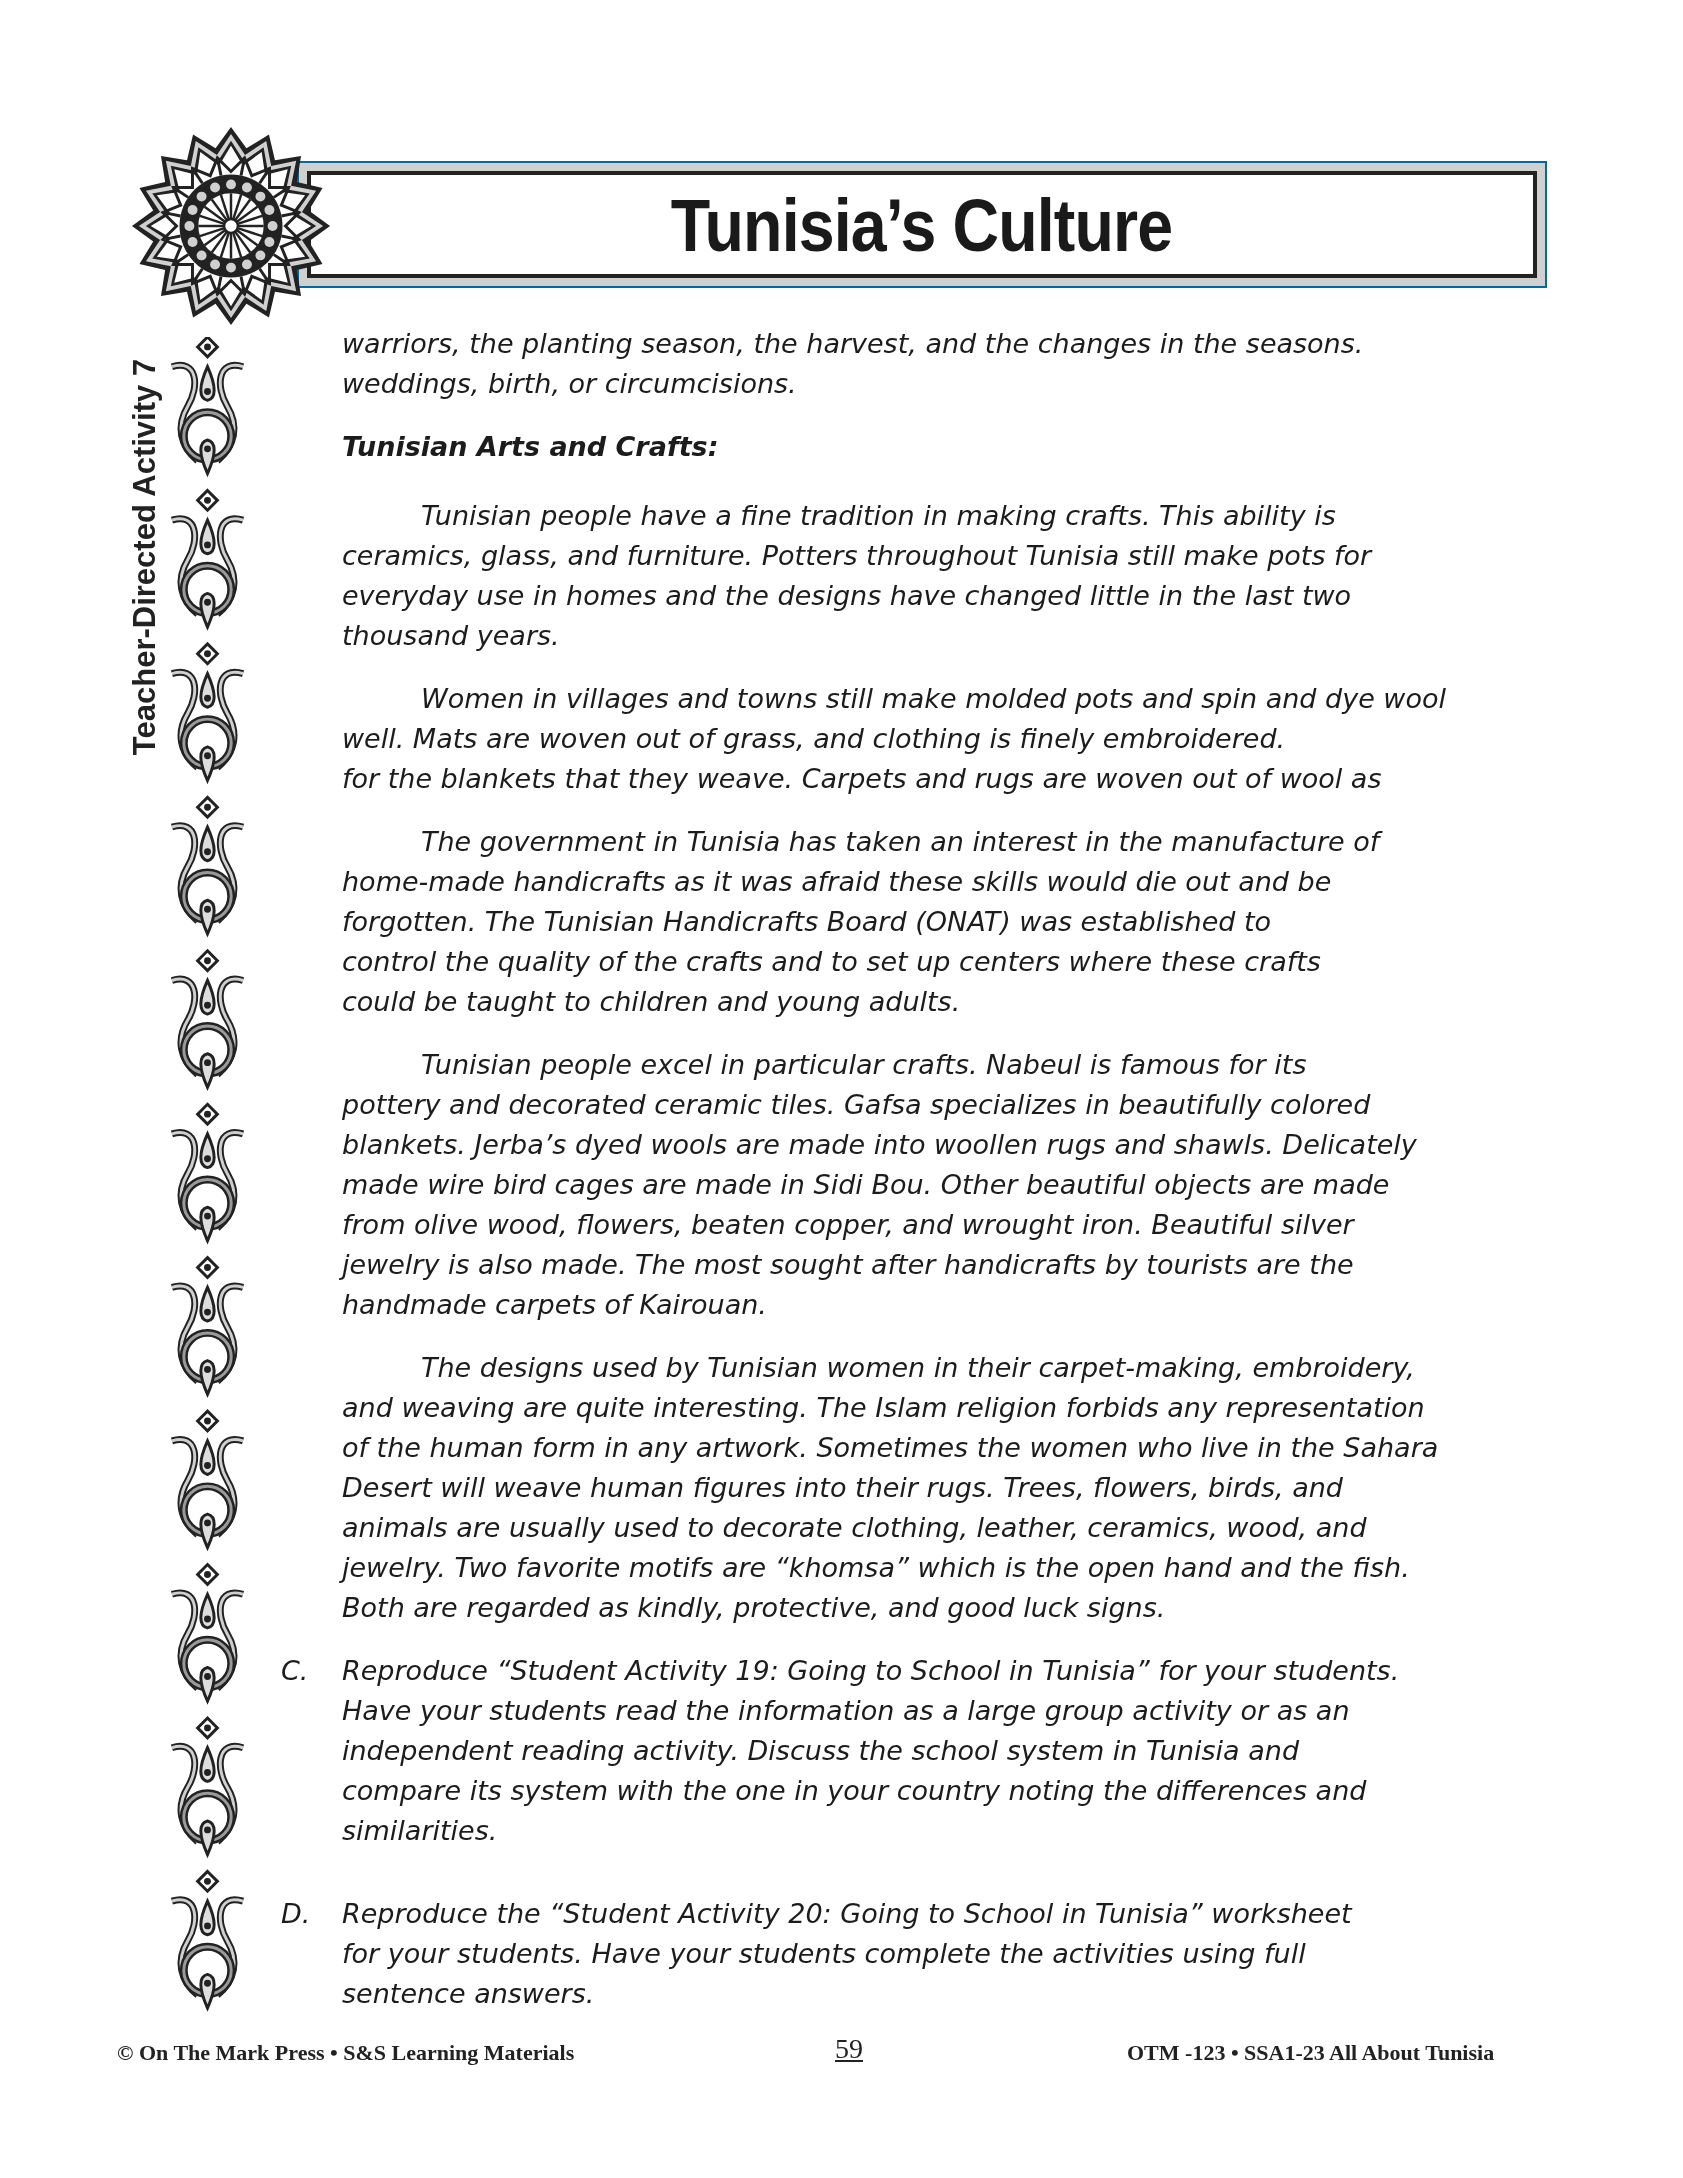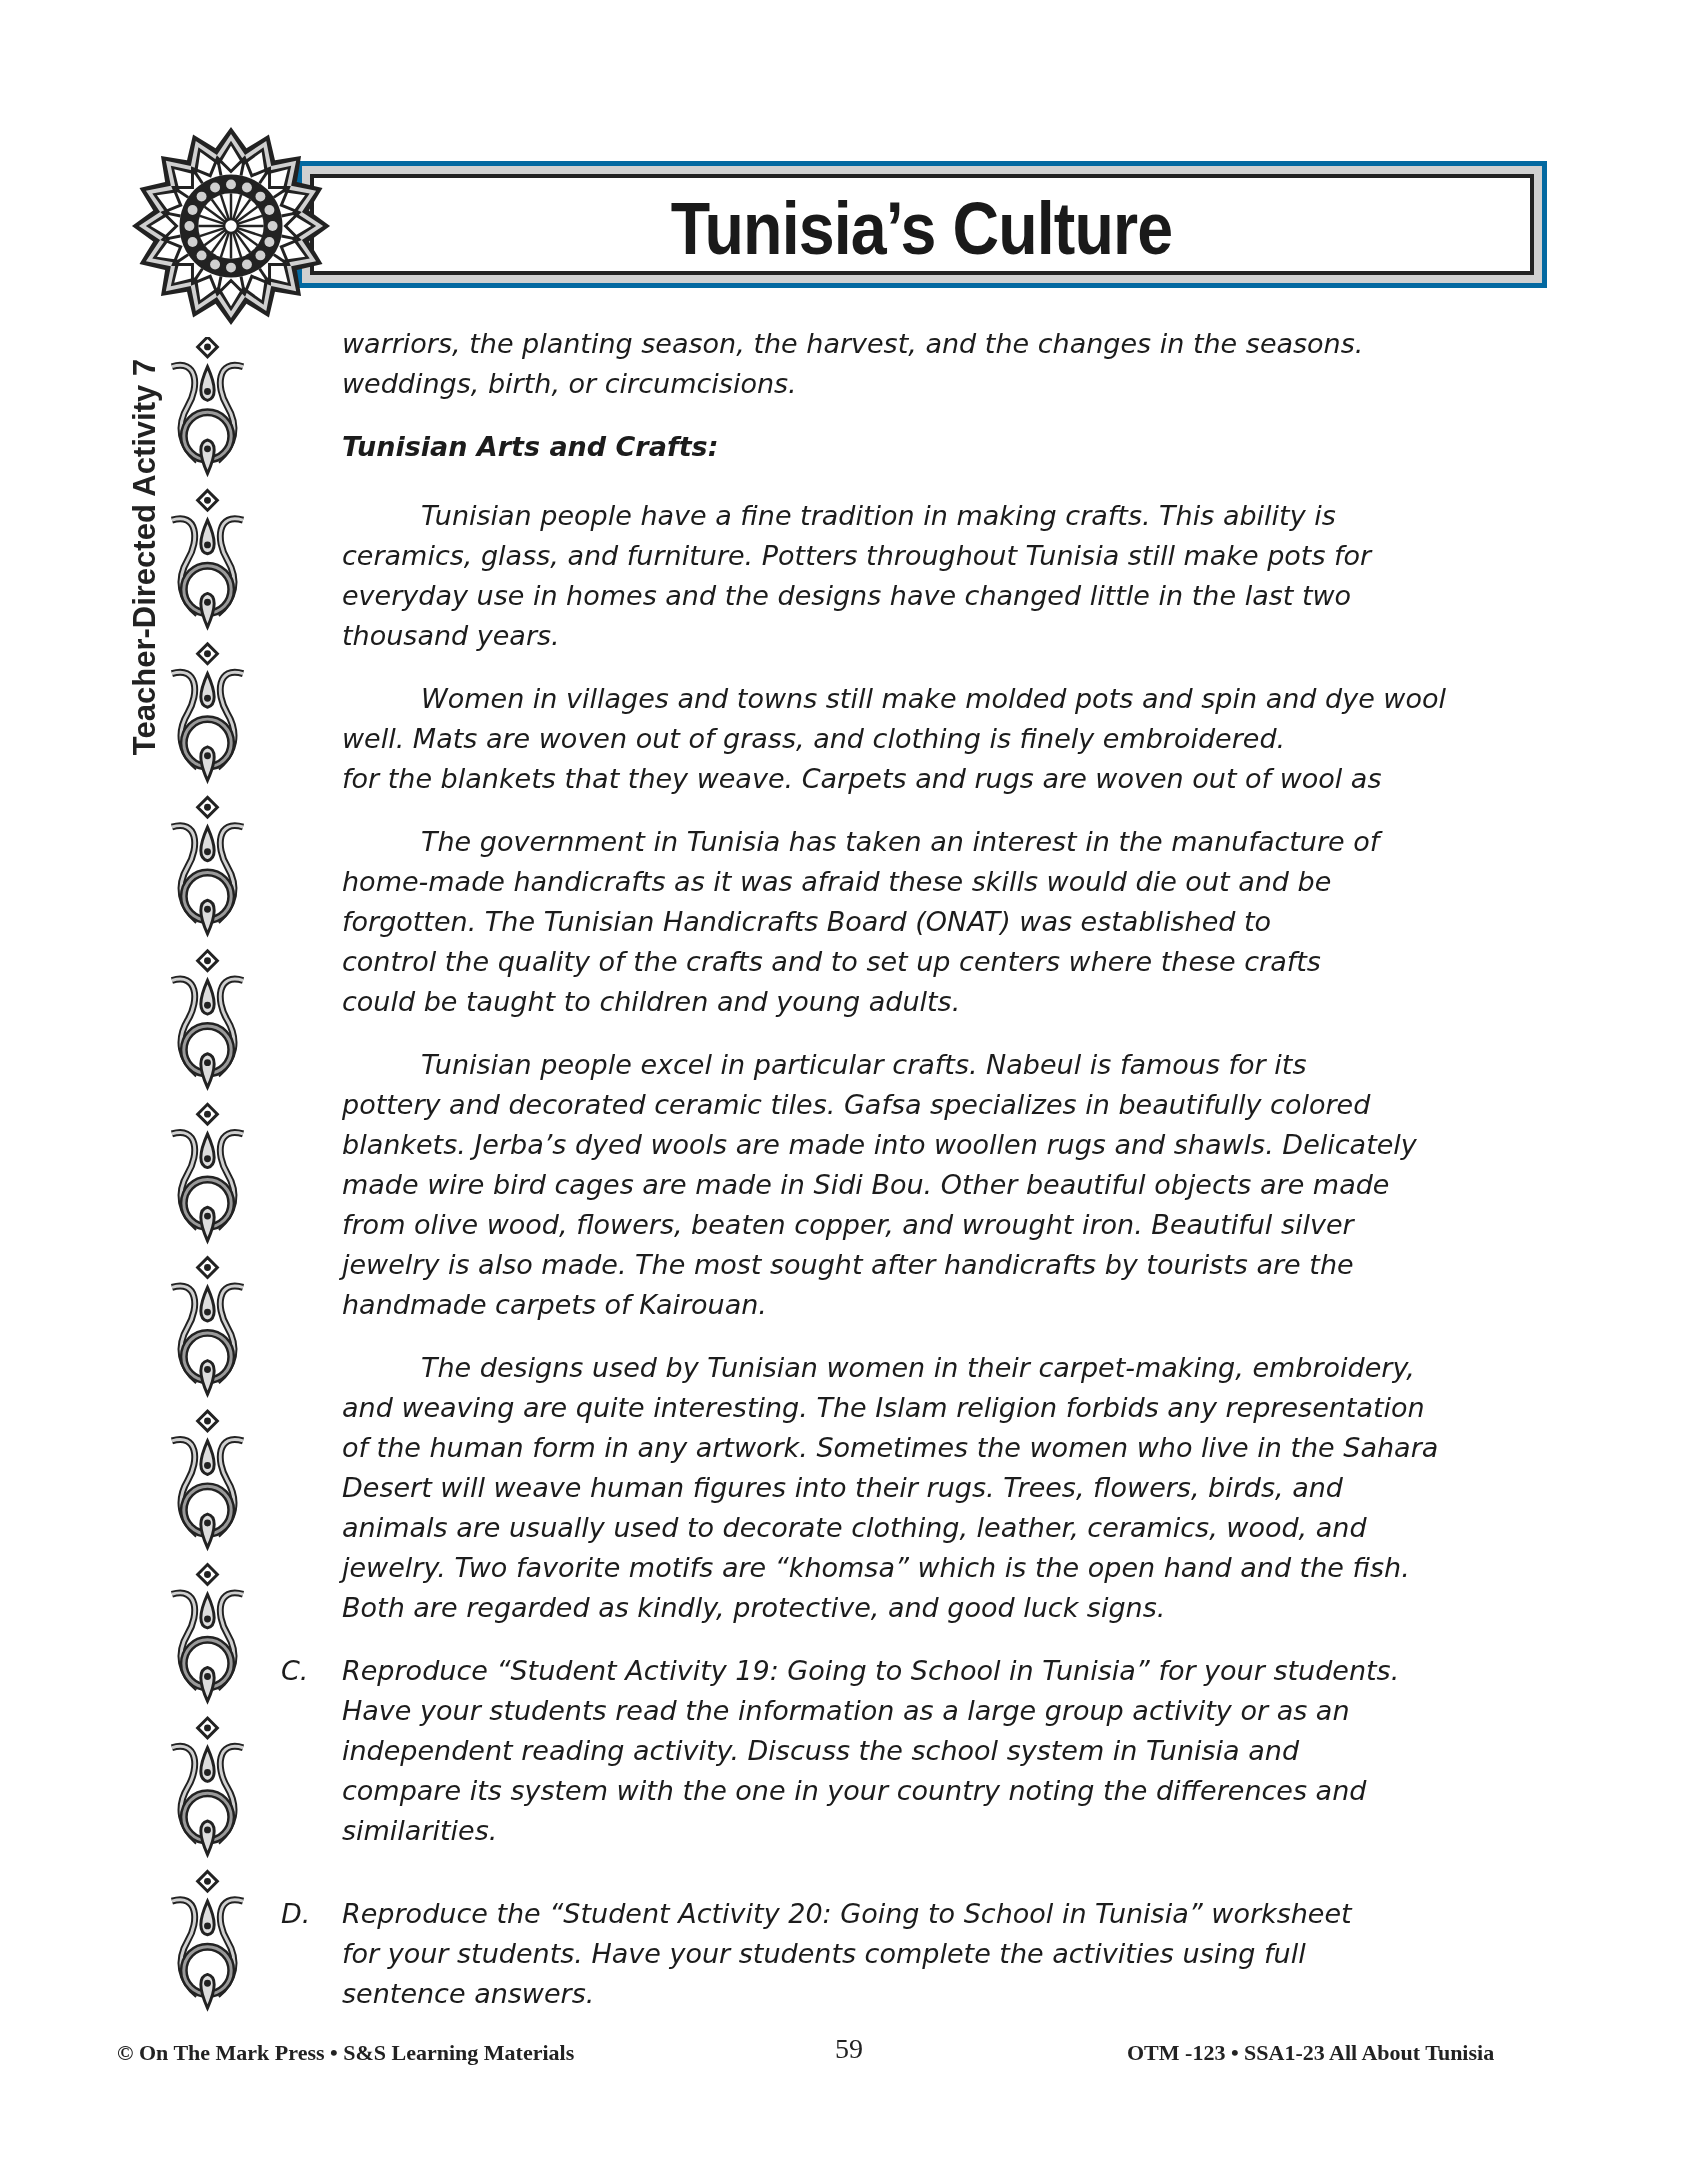--- a/index.html
+++ b/index.html
@@ -2,21 +2,21 @@
 <html><head>
 <meta charset="utf-8">
 <style>
   html, body { margin: 0; padding: 0; background: #ffffff; }
   body { width: 1683px; height: 2178px; position: relative; overflow: hidden; color: #1c1c1c; }
   .page { position: absolute; left: 0; top: 0; width: 1683px; height: 2178px; background: #fff; }
 
   
   .header-frame {
     position: absolute; left: 297px; top: 161px; width: 1250px; height: 127px;
-    box-sizing: border-box; border: 5px solid #0369a1; background: #d0d0d0;
+    box-sizing: border-box; border: 2px solid #0369a1; background: #d0d0d0;
   }
   .header-inner {
     position: absolute; left: 8px; top: 8px; right: 8px; bottom: 8px;
     border: 4px solid #222; background: #fff;
   }
   .title {
     position: absolute; left: 0; right: 0; top: 6px; text-align: center;
     font-family: "Liberation Sans", sans-serif; font-weight: bold; font-size: 75px;
     line-height: 89px; letter-spacing: -1px; color: #1a1a1a;
   }
@@ -48,21 +48,21 @@
   .para { margin-bottom: 23px; }
   .heading { font-weight: bold; margin-bottom: 29px; }
   .step { position: relative; }
   .step-letter { position: absolute; left: -61px; top: 0; white-space: nowrap; }
   .step-gap { height: 43px; }
 
   
   .footer { position: absolute; top: 2035px; left: 0; width: 1627px; height: 40px;
     font-family: "Liberation Serif", serif; font-weight: bold; font-size: 22px; line-height: 36px; color: #222; }
   .footer-left { position: absolute; left: 117px; top: 0; white-space: nowrap; }
-  .footer-page { position: absolute; left: 835px; top: -4px; font-weight: normal; font-size: 28px; }
+  .footer-page { position: absolute; left: 835px; top: -4px; font-weight: normal; font-size: 28px; text-decoration: underline; }
   .footer-right { position: absolute; left: 1127px; top: 0; white-space: nowrap; }
 </style>
 </head>
 <body>
 
 <div class="page">
 
   <div class="header-frame">
     <div class="header-inner">
       <div class="title"><span>Tunisia’s Culture</span></div>

